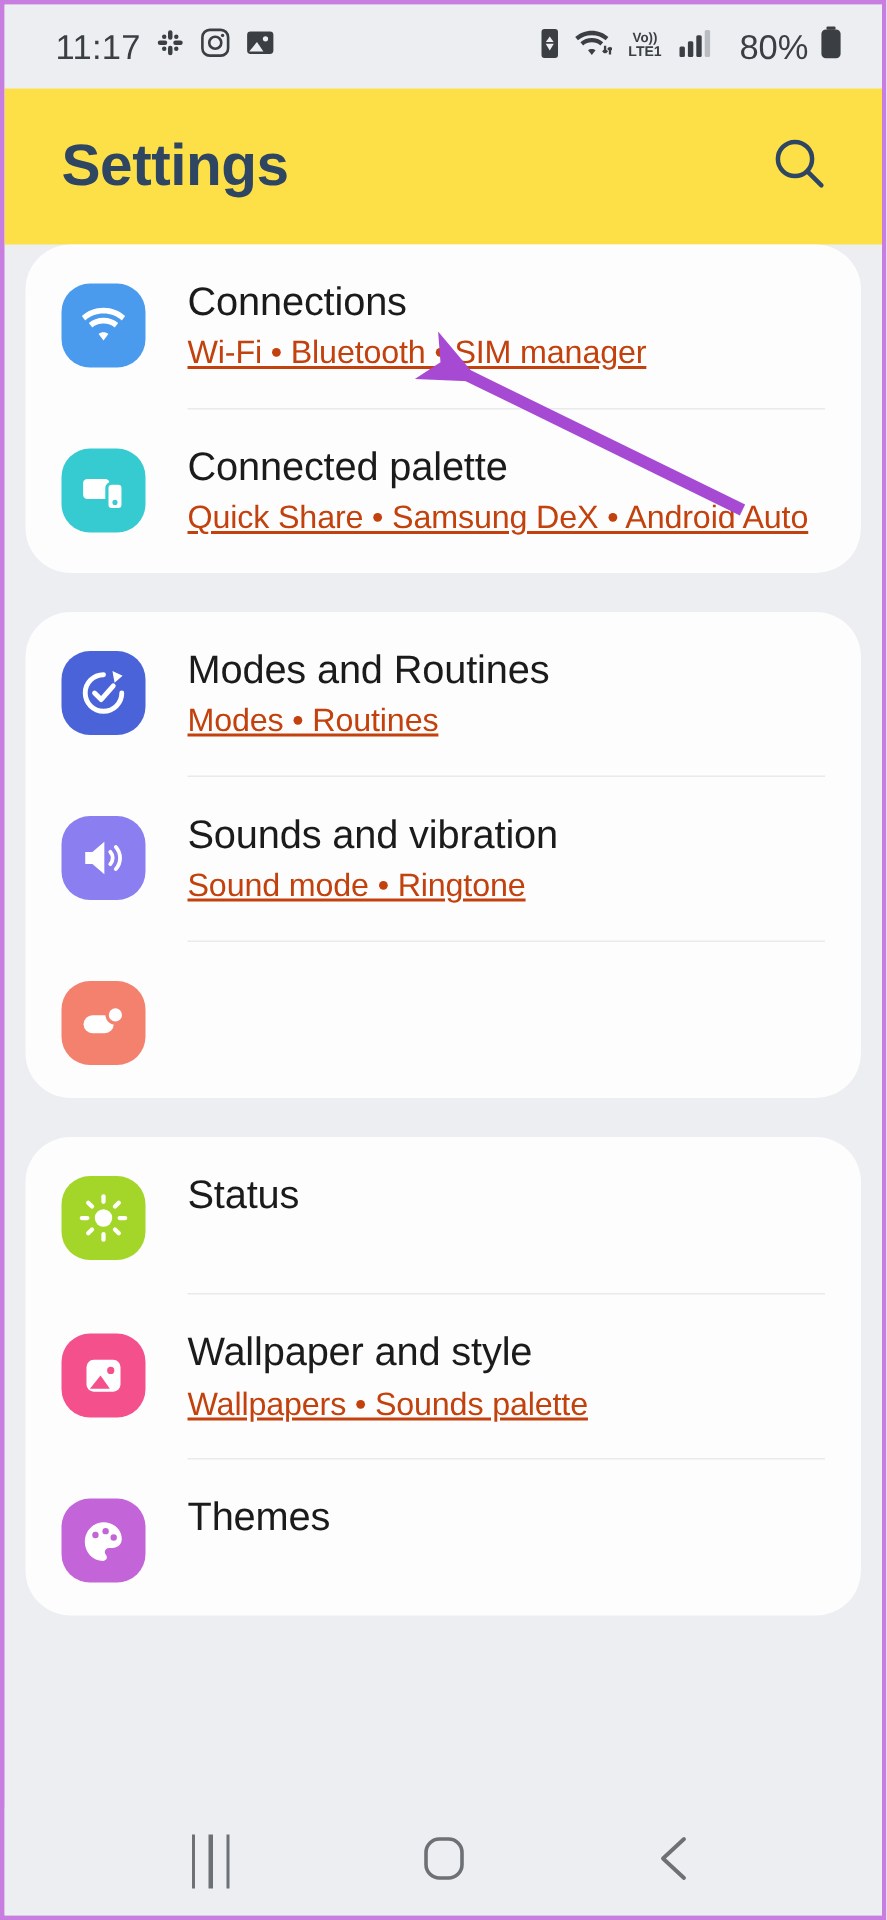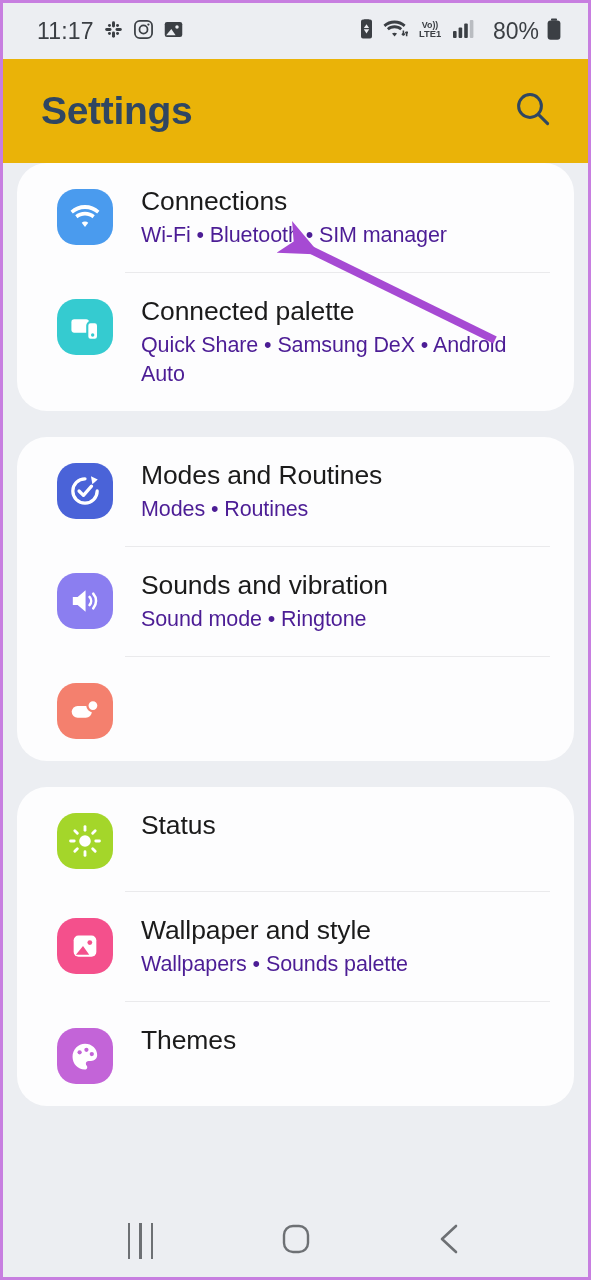--- a/index.html
+++ b/index.html
@@ -33,63 +33,63 @@
     margin-left:auto; display:flex; align-items:center; gap:7px;
   }
   .sb-pct { font-size:23px; color:#3b3f44; margin-left:12px; }
   .sb-ico { display:block; }
 
   
   .header {
     height:104px;
     display:flex; align-items:center;
     padding:0 34px 0 38px;
-    background:#eab308;
+    background:#fde047;
   }
   .title {
     font-size:39px; font-weight:bold; color:#2f4662;
     letter-spacing:-0.3px;
   }
   .search-btn { margin-left:auto; display:flex; align-items:center; }
 
   
   .scroll { padding:0 14px; }
   .card {
     background:#fdfdfe;
     border-radius:30px;
     margin-bottom:26px;
     padding:0 0;
     overflow:hidden;
   }
   .row {
     display:flex;
     align-items:flex-start;
-    padding:22px 24px 22px 40px;
+    padding:22px 24px 22px 24px;
     position:relative;
   }
   .row .icon-wrap {
     width:56px; height:56px;
     flex:0 0 56px;
     display:flex; align-items:center; justify-content:center;
     margin-right:28px;
     margin-top:4px;
   }
   .squircle {
     width:56px; height:56px;
     border-radius:19px;
     display:flex; align-items:center; justify-content:center;
   }
   .row .texts { flex:1 1 auto; min-width:0; padding-top:1px; }
   .row-title {
     font-size:26.5px; color:#1b1b1b; line-height:1.18;
     letter-spacing:-0.1px;
   }
   .row-sub {
-    font-size:21.5px; color:#4c1d95; line-height:1.34;
-    margin-top:4px; letter-spacing:-0.1px;
+    font-size:21.5px; color:#c2410c; line-height:1.34;
+    margin-top:4px; letter-spacing:-0.1px;text-decoration:underline;
   }
   .divider {
     height:1px; background:#eaeaec;
     margin-left:108px; margin-right:24px;
   }
 
   
   .annot { position:absolute; left:0; top:0; pointer-events:none; }
 
   

